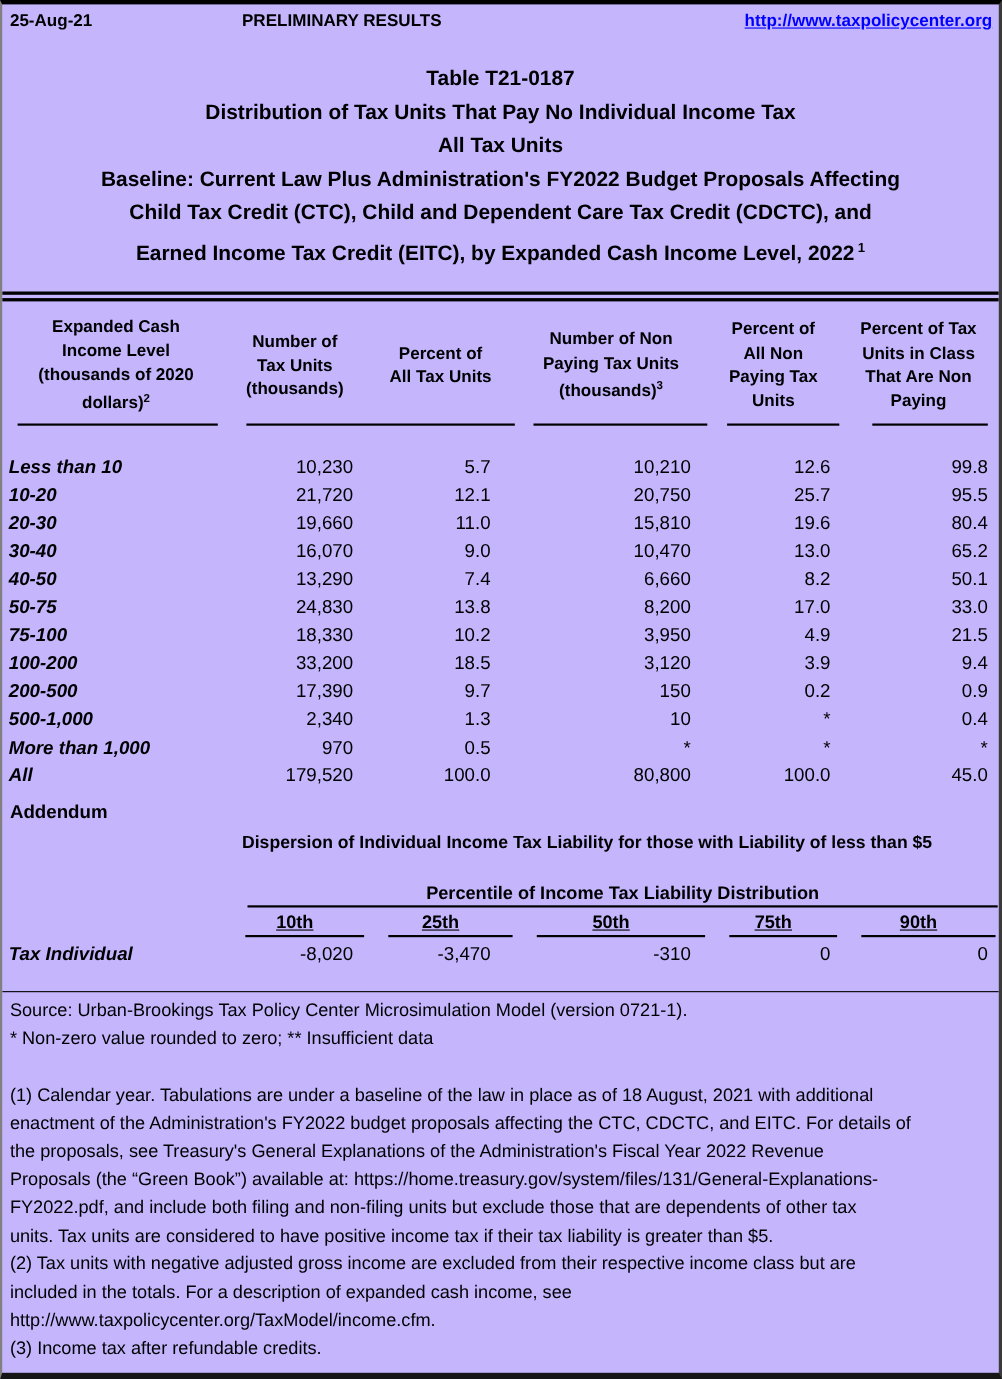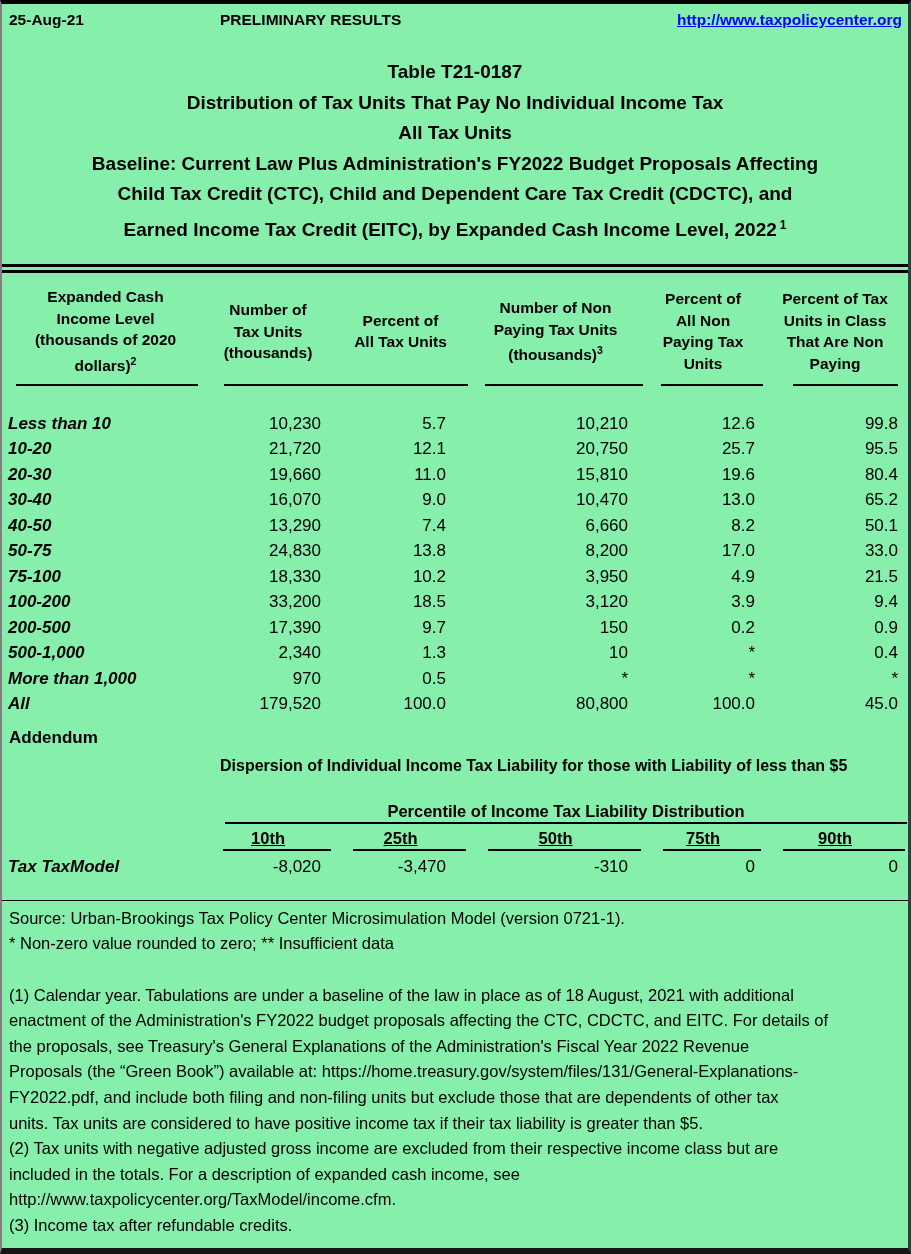--- a/index.html
+++ b/index.html
@@ -1,20 +1,20 @@
 <!DOCTYPE html>
 <html><head>
 <meta charset="utf-8">
 <style>
   html,body{margin:0;padding:0;background:#fff;}
   .page{
     position:relative;
     width:911px;height:1254px;
     box-sizing:border-box;
-    background:#86efac;
+    background:#c4b5fd;
     border-top:4px solid #000;
     border-bottom:6px solid #151515;
     border-left:2px solid #808080;
     border-right:3px solid #3a3a3a;
     overflow:hidden;
     font-family:"Liberation Sans", sans-serif;
     color:#000;
   }
   
   .top-bar{display:flex;align-items:flex-start;padding:6px 6px 0 7px;font-weight:bold;font-size:15.5px;line-height:20px;}
@@ -289,21 +289,21 @@
       <td>
             <div class="pct">75th</div>
             <div class="rule prule"></div>
           </td>
       <td>
             <div class="pct">90th</div>
             <div class="rule prule"></div>
           </td>
     </tr>
     <tr class="data-row">
-      <td class="lbl">Tax TaxModel</td>
+      <td class="lbl">Tax Individual</td>
       <td class="num">-8,020</td>
       <td class="num">-3,470</td>
       <td class="num">-310</td>
       <td class="num">0</td>
       <td class="num">0</td>
     </tr>
   </tbody>
     </table>
 
   <div class="source-rule"></div>

